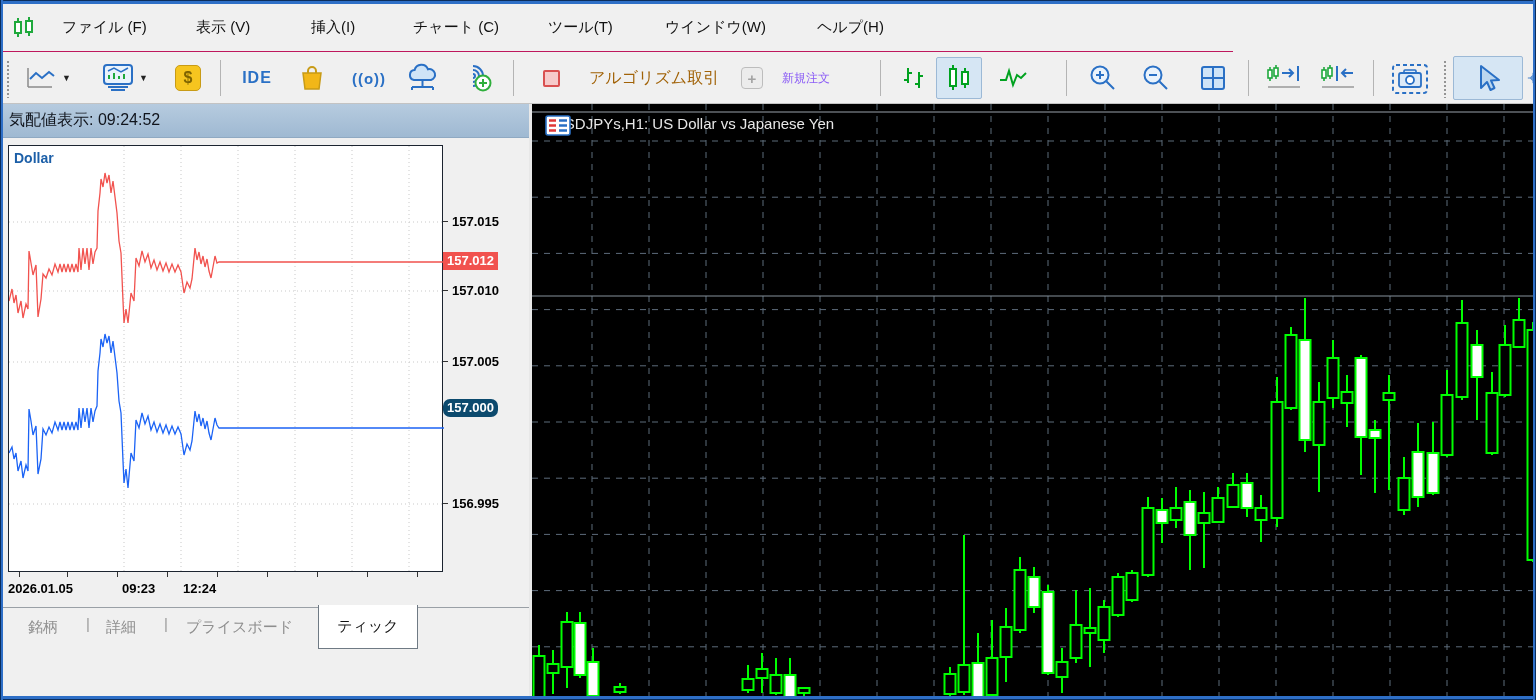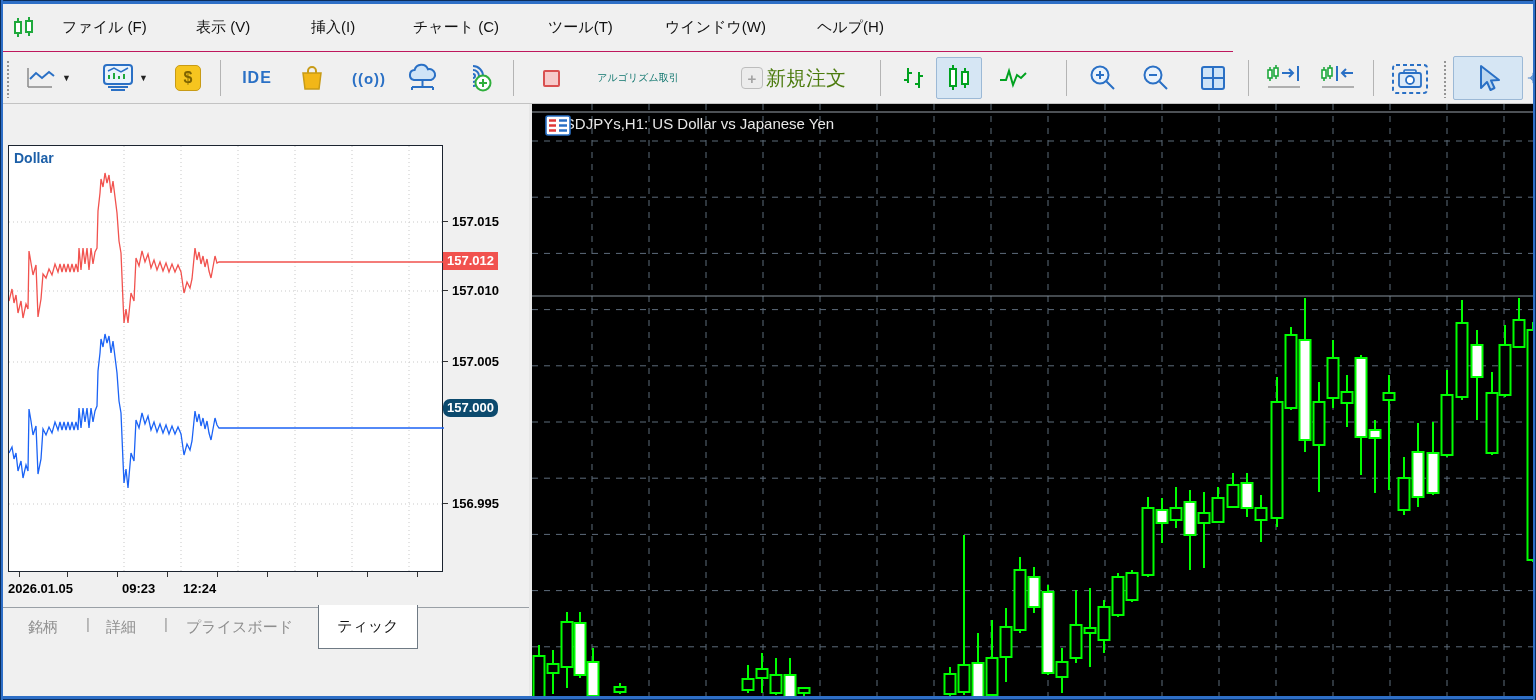--- a/index.html
+++ b/index.html
@@ -22,22 +22,22 @@
 
   
   #toolbar { position:absolute; left:3px; top:52px; width:1530px; height:52px;
     background:#f0f0f0; border-bottom:1px solid #c3c3c3; }
   .tb { position:absolute; top:0; height:52px; display:flex; align-items:center; justify-content:center; }
   .tb-sep { position:absolute; top:8px; width:1px; height:36px; background:#b4b4b4; }
   .tb-handle { position:absolute; top:8px; width:5px; height:38px;
     background-image:radial-gradient(#949494 1px, transparent 1.2px); background-size:4px 4px; }
   .tb-btn-active { background:#d6e6f4; border:1px solid #9cb9d6; border-radius:2px; }
   .tb-label-blue { color:#2a70c5; font-weight:700; font-size:16px; letter-spacing:1px; }
-  .tb-label-black { color:#0f766e; font-size:10px; white-space:nowrap; }
-  .tb-label-gray { color:#4d7c0f; font-size:20px; white-space:nowrap;font-family:Liberation Mono, monospace; }
+  .tb-label-black { color:#a16207; font-size:16px; white-space:nowrap;margin-left:16px; }
+  .tb-label-gray { color:#8b5cf6; font-size:12px; white-space:nowrap;font-family:Liberation Mono, monospace; }
   .caret { font-size:9px; color:#222; margin-left:3px; }
   .algo-box { width:17px; height:17px; background:#f6caca; border:2px solid #d95050; border-radius:2px; }
   .neworder-box { width:22px; height:22px; background:#ececec; border:1px solid #bdbdbd; border-radius:4px;
     color:#a3a3a3; font-size:15px; font-weight:700; display:flex; align-items:center; justify-content:center; }
   .dollar-box { width:26px; height:26px; background:#f6c51f; border:1px solid #c89b16; border-radius:5px;
     color:#7e6300; font-size:16px; font-weight:700; display:flex; align-items:center; justify-content:center; }
 
   
   #mw-header { position:absolute; left:3px; top:104px; width:526px; height:34px;
     background:linear-gradient(#b6cbdf,#9fb9d2); border-bottom:1px solid #8fa9c2;
@@ -257,20 +257,24 @@
     </span>
 
     <span class="tb" style="left:1524px;width:12px;overflow:hidden">
       <svg width="28" height="28" viewBox="0 0 28 28">
         <path d="M14 2v24 M2 14h24" stroke="#2a70c5" stroke-width="2"></path>
         <circle cx="14" cy="14" r="5" fill="none" stroke="#2a70c5" stroke-width="2"></circle>
       </svg>
     </span>
   </div>
 
+  <div id="mw-header">
+    <span id="mw-title">気配値表示: 09:24:52</span>
+    <span class="panel-close" style="top:110px">✕</span>
+  </div>
 
   <div id="mw-body"></div>
 
   <div id="tick-plot">
     <svg id="tick-svg" width="435" height="427">
         <line x1="115" y1="0" x2="115" y2="427" stroke="#c9c9c9" stroke-width="1" stroke-dasharray="1 3"></line>
         <line x1="172" y1="0" x2="172" y2="427" stroke="#c9c9c9" stroke-width="1" stroke-dasharray="1 3"></line>
         <line x1="229" y1="0" x2="229" y2="427" stroke="#c9c9c9" stroke-width="1" stroke-dasharray="1 3"></line>
         <line x1="286" y1="0" x2="286" y2="427" stroke="#c9c9c9" stroke-width="1" stroke-dasharray="1 3"></line>
         <line x1="343" y1="0" x2="343" y2="427" stroke="#c9c9c9" stroke-width="1" stroke-dasharray="1 3"></line>

